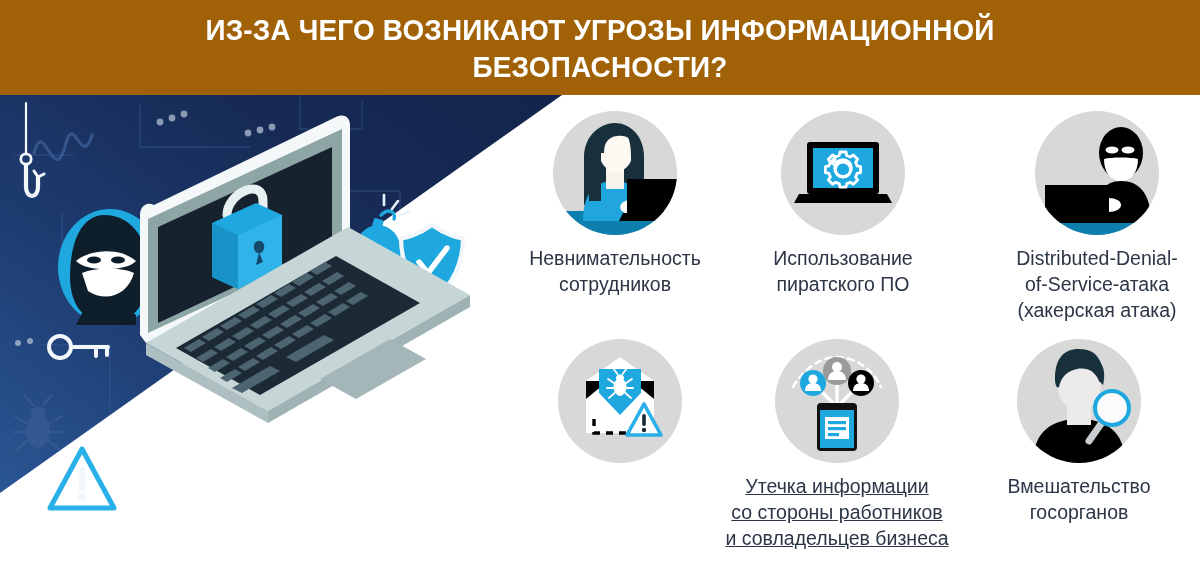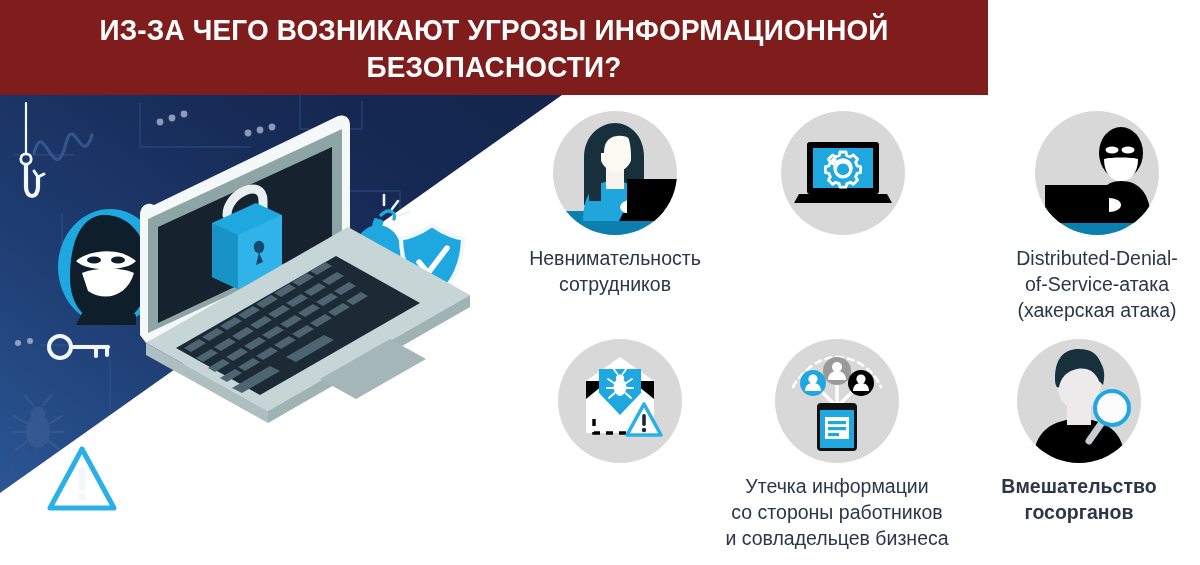--- a/index.html
+++ b/index.html
@@ -18,23 +18,23 @@
     height: 565px;
     overflow: hidden;
     background: #ffffff;
   }
 
   
   .title-bar {
     position: absolute;
     left: 0;
     top: 0;
-    width: 988px;
+    width: 1200px;
     height: 95px;
-    background: #7f1d1d;
+    background: #a16207;
     display: flex;
     align-items: center;
     justify-content: center;
   }
   .title-text {
     color: #ffffff;
     font-family: "Liberation Sans Narrow", "Liberation Sans", "DejaVu Sans", sans-serif;
     font-weight: bold;
     font-size: 30px;
     line-height: 37px;
@@ -94,24 +94,24 @@
   
   .card.r1 { top: 14px; }
   .card.c1 { left: 10px; }
   .card.c2 { left: 238px; }
   .card.c3 { left: 492px; }
 
   
   .card.r2 { top: 242px; }
   .card.r2.c1 { left: 15px; }
   .card.r2.c2 { left: 232px; }
-  .card.r2.c3 { left: 474px; font-weight: bold; }
+  .card.r2.c3 { left: 474px; }
 
   .card.wide .card-label { width: 232px; margin-left: -11px; }
-  .card.wide2 .card-label { width: 250px; margin-left: -20px; }
+  .card.wide2 .card-label { width: 250px; margin-left: -20px; text-decoration: underline; }
 </style>
 </head>
 <body>
 
 <div class="infographic">
 
   <div class="title-bar">
     <div class="title-text">ИЗ-ЗА ЧЕГО ВОЗНИКАЮТ УГРОЗЫ ИНФОРМАЦИОННОЙ БЕЗОПАСНОСТИ?</div>
   </div>
 
@@ -380,20 +380,22 @@
           <g transform="translate(64,59)" fill="none" stroke="#ffffff" stroke-width="2.6">
             <circle cx="0" cy="0" r="8.5"></circle>
             <path d="M-13.5,-4.5 A14,14 0 0,1 -9,-11.5 L-6,-8 A10,10 0 0,0 -9.5,-2.2 Z" fill="#ffffff" stroke="none"></path>
           </g>
           <g transform="translate(64,59)">
             <path d="M-3,-16 L3,-16 L3.8,-12.4 A13,13 0 0,1 7.2,-11 L10.4,-13 L14.6,-8.8 L12.6,-5.6 A13,13 0 0,1 14,-2.2 L17.6,-1.4 L17.6,4.6 L14,5.4 A13,13 0 0,1 12.6,8.8 L14.6,12 L10.4,16.2 L7.2,14.2 A13,13 0 0,1 3.8,15.6 L3,19.2 L-3,19.2 L-3.8,15.6 A13,13 0 0,1 -7.2,14.2 L-10.4,16.2 L-14.6,12 L-12.6,8.8 A13,13 0 0,1 -14,5.4 L-17.6,4.6 L-17.6,-1.4 L-14,-2.2 A13,13 0 0,1 -12.6,-5.6 L-14.6,-8.8 L-10.4,-13 L-7.2,-11 A13,13 0 0,1 -3.8,-12.4 Z" fill="none" stroke="#ffffff" stroke-width="2.8" stroke-linejoin="round"></path>
             <circle cx="0" cy="1.6" r="7.6" fill="none" stroke="#ffffff" stroke-width="2.8"></circle>
           </g>
         </svg>
       </div>
+      <div class="card-label">Использование
+пиратского ПО</div>
     </div>
 
     <div class="card r1 c3 wide">
       <div class="badge">
         <svg width="128" height="128" viewBox="0 0 128 128" xmlns="http://www.w3.org/2000/svg">
           <defs>
               <clipPath id="clip3">
                 <circle cx="64" cy="64" r="62"></circle>
               </clipPath>
             </defs>

